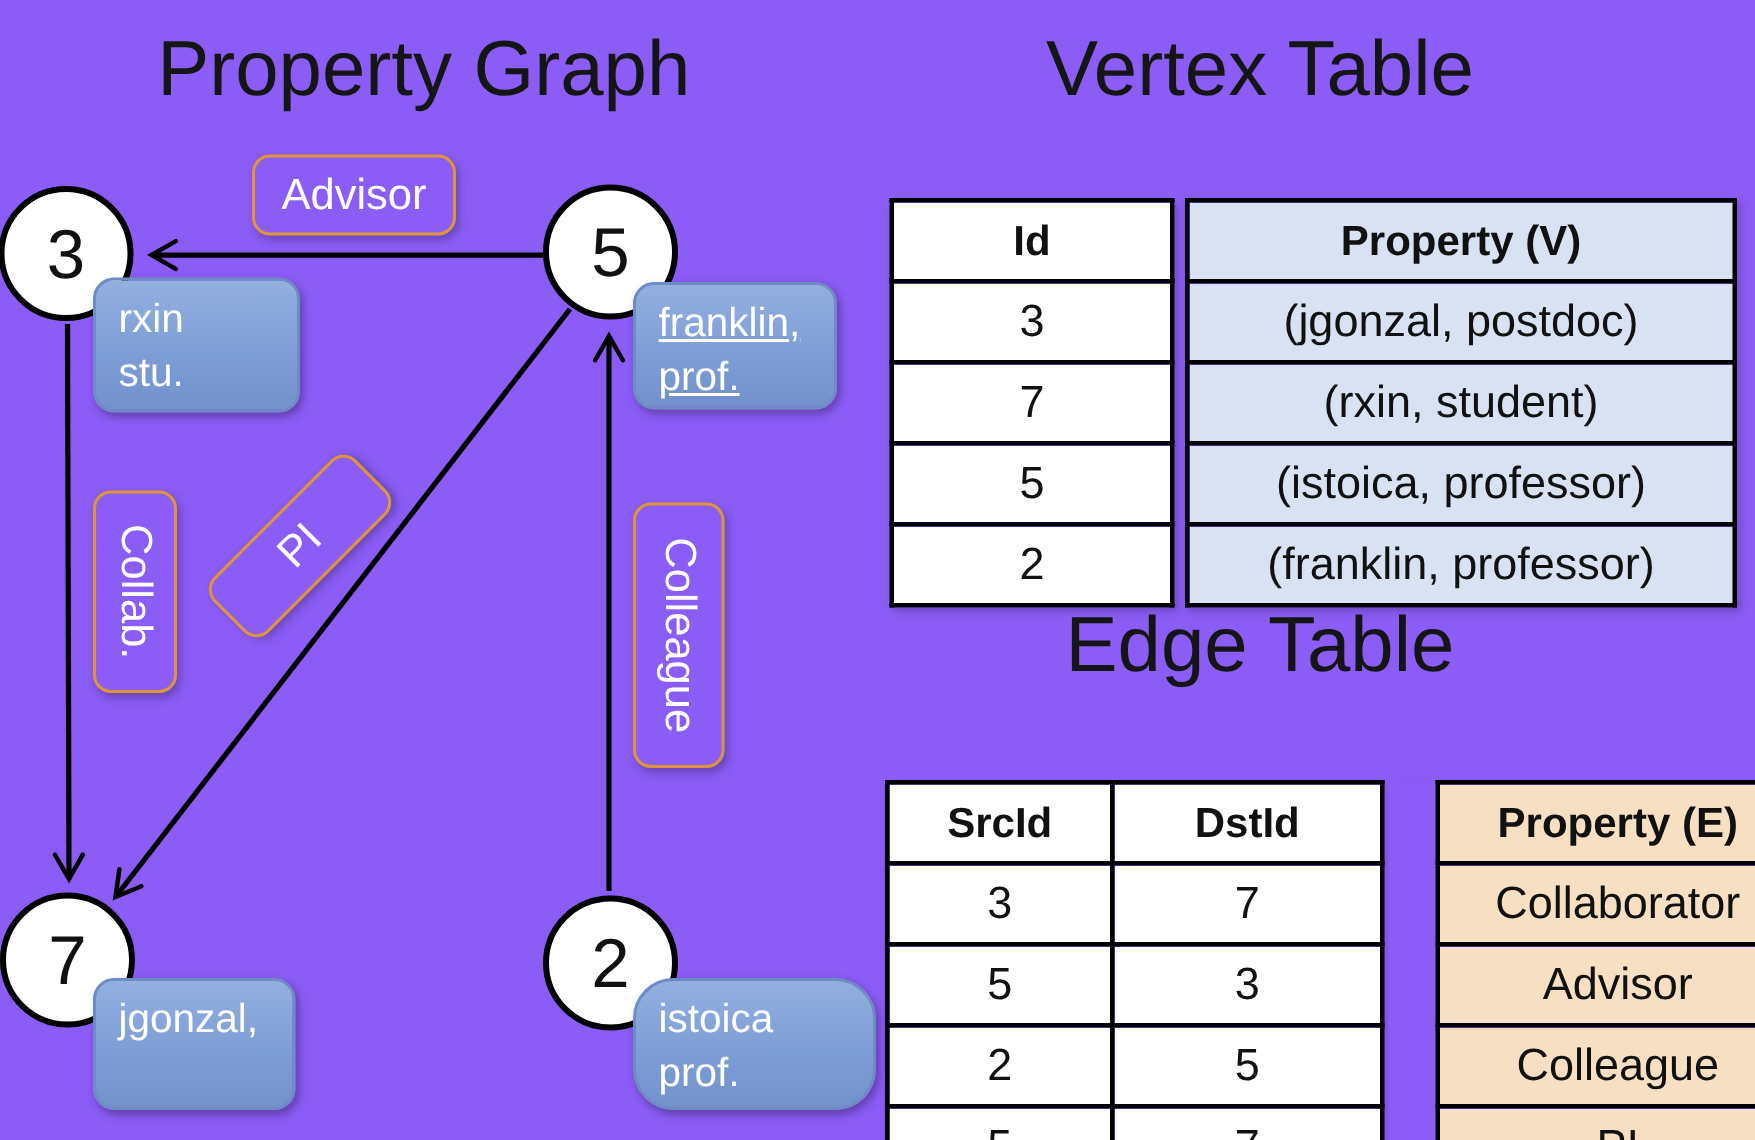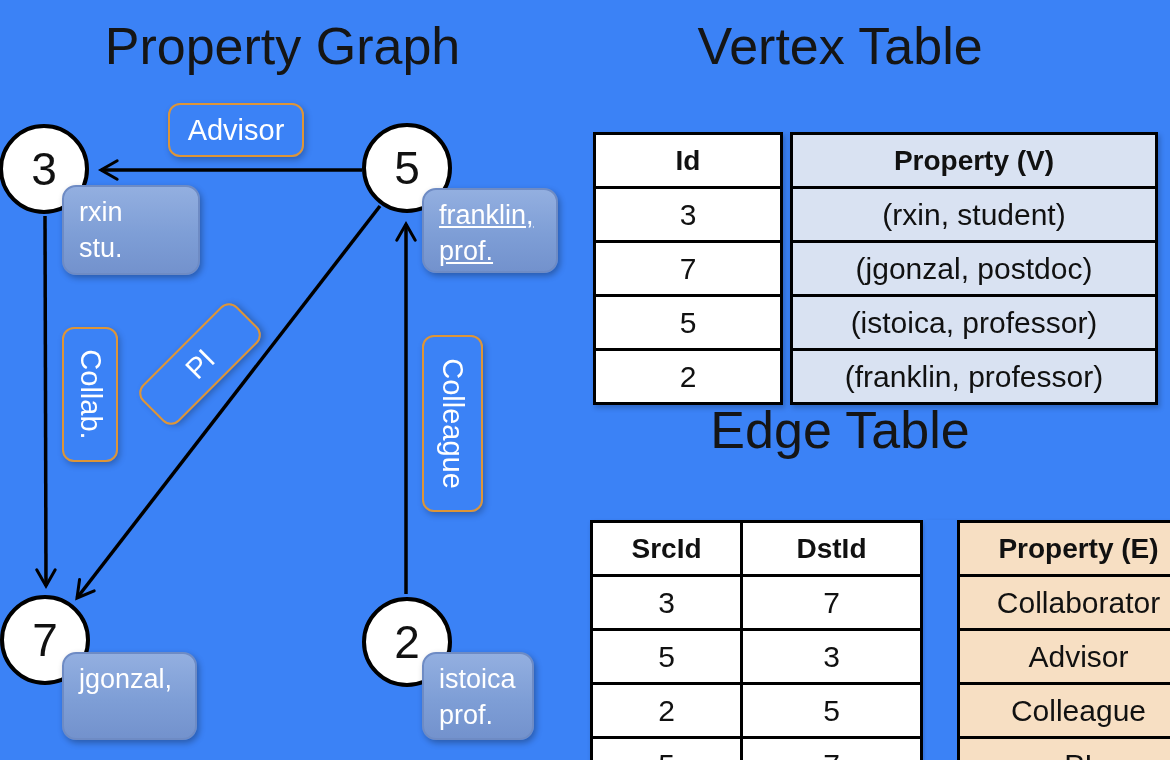--- a/index.html
+++ b/index.html
@@ -1,17 +1,17 @@
 <!DOCTYPE html>
 <html><head>
 <meta charset="utf-8">
 <style>
   html,body{margin:0;padding:0;background:#fff;}
   #canvas{
-    position:relative;width:1170px;height:760px;background:#3b82f6;overflow:hidden;
+    position:relative;width:1170px;height:760px;background:#8b5cf6;overflow:hidden;
     font-family:"Liberation Sans", sans-serif;color:#111;
   }
   .title{
     position:absolute;text-align:center;font-size:52px;font-weight:400;
     color:#151515;letter-spacing:0px;white-space:nowrap;
   }
   #title-graph{left:0;width:565px;top:16px;}
   #title-vertex{left:585px;width:510px;top:16px;}
   #title-edge{left:585px;width:510px;top:400px;}
 
@@ -91,21 +91,21 @@
     <div>rxin</div>
     <div>stu.</div>
   </div>
   <div class="propbox" style="left:422px;top:188px;width:136px;height:85px;text-decoration:underline;">
     <div>franklin,</div>
     <div>prof.</div>
   </div>
   <div class="propbox" style="left:62px;top:652px;width:135px;height:88px;">
     <div>jgonzal,</div>
   </div>
-  <div class="propbox" style="left:422px;top:652px;width:112px;height:88px;">
+  <div class="propbox" style="left:422px;top:652px;width:162px;height:88px;border-radius:27px;">
     <div>istoica</div>
     <div>prof.</div>
   </div>
 
   <div class="edgelabel" style="left:168px;top:103px;width:136px;height:54px;">
     <span>Advisor</span>
   </div>
   <div class="edgelabel" style="left:62px;top:327px;width:56px;height:135px;">
     <span class="vtext">Collab.</span>
   </div>
@@ -138,24 +138,24 @@
       </table>
   </div>
 
   <div class="tblbox" id="vertex-propcol">
     <table>
       <tbody>
           <tr>
             <th class="vcell">Property (V)</th>
           </tr>
       <tr>
+            <td class="vcell">(jgonzal, postdoc)</td>
+          </tr>
+      <tr>
             <td class="vcell">(rxin, student)</td>
-          </tr>
-      <tr>
-            <td class="vcell">(jgonzal, postdoc)</td>
           </tr>
       <tr>
             <td class="vcell">(istoica, professor)</td>
           </tr>
       <tr>
             <td class="vcell">(franklin, professor)</td>
           </tr>
     </tbody>
       </table>
   </div>

